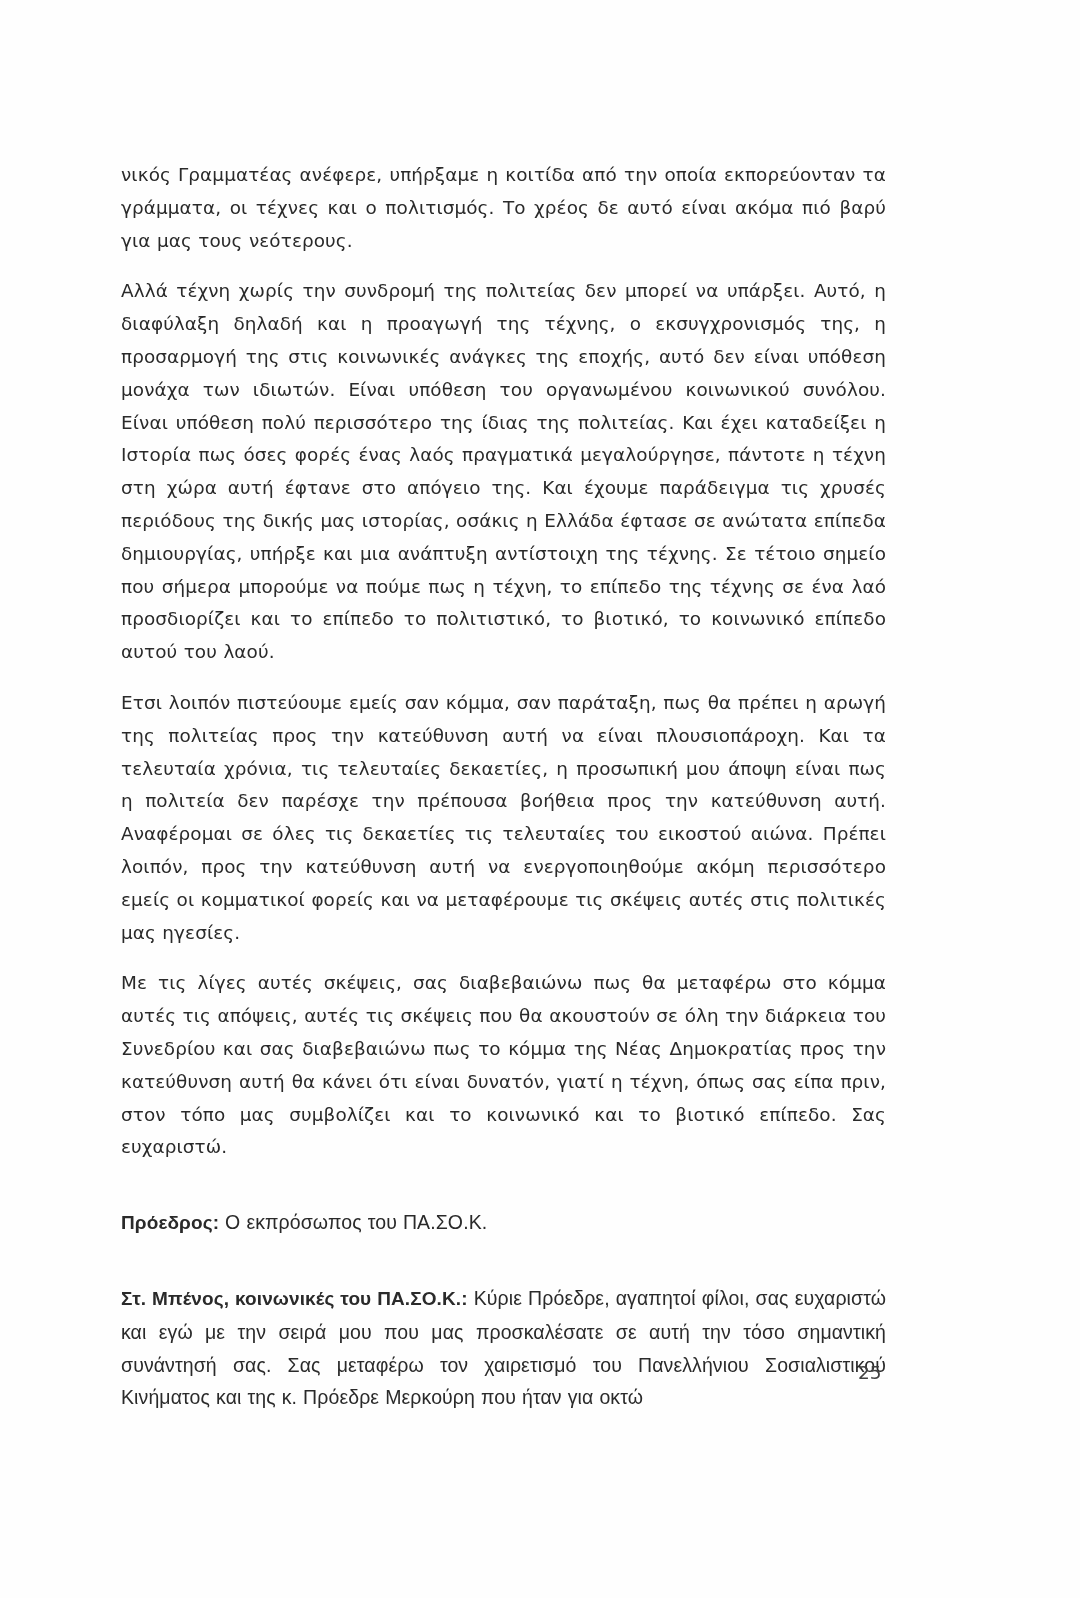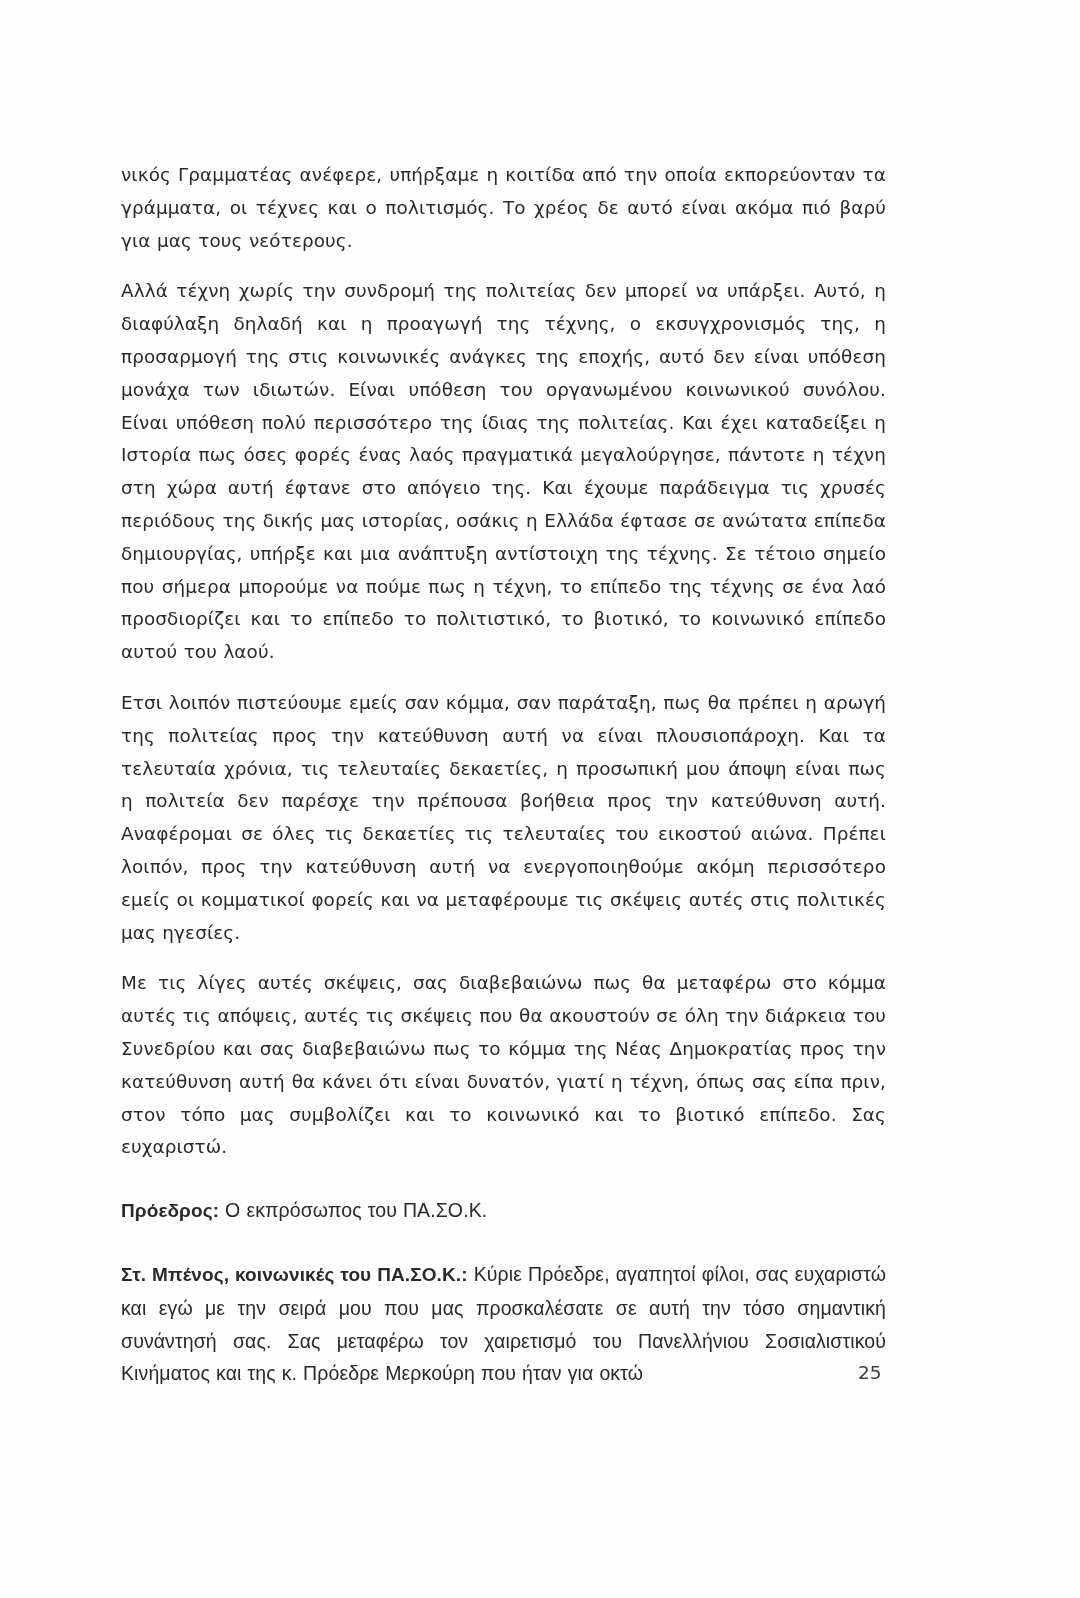--- a/index.html
+++ b/index.html
@@ -33,21 +33,21 @@
       font-size: 18.4px;
       line-height: 32.8px;
       text-align: justify;
       letter-spacing: 0.1px;
       word-spacing: 0.5px;
     }
     .para + .para {
       margin-top: 18px;
     }
     .para.spaced {
-      margin-top: 30px;
+      margin-top: 42px;
     }
     .speaker {
       font-family: "Liberation Sans", sans-serif;
       font-weight: bold;
       font-size: 19px;
     }
     .speech-text {
       font-family: "Liberation Sans", sans-serif;
       font-size: 19.5px;
     }

